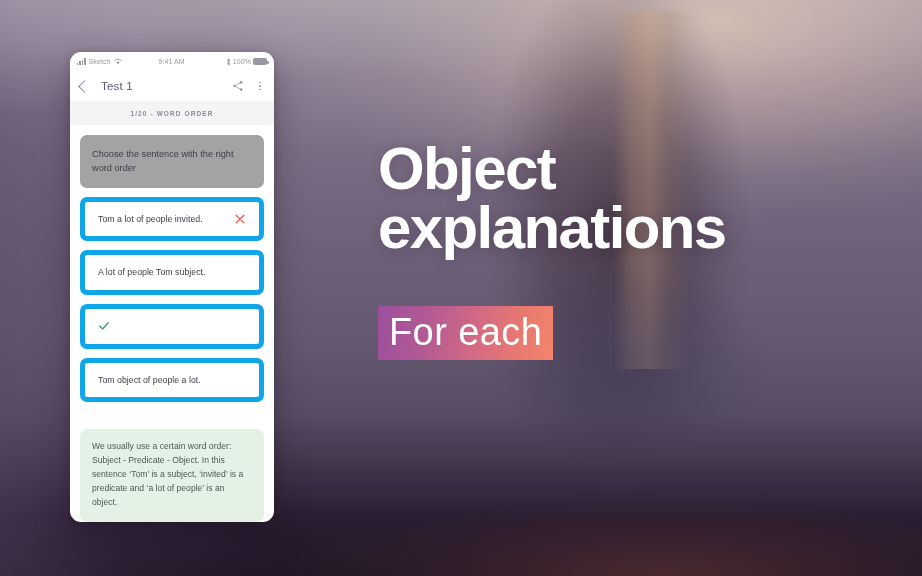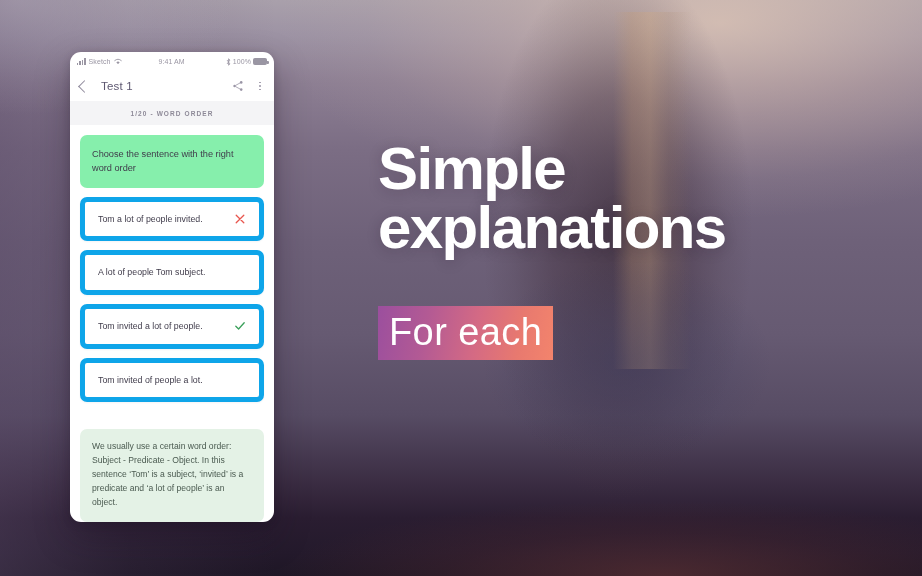--- a/index.html
+++ b/index.html
@@ -207,21 +207,21 @@
   .phone-body {
     flex: 1;
     padding: 10px 10px 0 10px;
     display: flex;
     flex-direction: column;
     gap: 9px;
     overflow: hidden;
   }
 
   .question-card {
-    background: #86efac;
+    background: #a3a3a3;
     border-radius: 7px;
     padding: 12px 12px;
     font-size: 9.2px;
     line-height: 1.55;
     color: #3f3b4a;
   }
 
   .option {
     background: #ffffff;
     border: 5px solid #0ea5e9;
@@ -368,40 +368,39 @@
         <svg class="mark" viewBox="0 0 12 12">
           <path d="M2.2 2.2 L9.8 9.8 M9.8 2.2 L2.2 9.8" stroke="#e8564e" stroke-width="1.3" stroke-linecap="round"></path>
         </svg>
       </div>
 
       <div class="option">
         <span class="option-text">A lot of people Tom subject.</span>
       </div>
 
       <div class="option">
-        <span class="option-text">Tom invited a lot of people.</span>
         <svg class="mark" viewBox="0 0 12 12">
           <path d="M1.8 6.2 L4.6 9 L10.2 2.8" stroke="#3aa05a" stroke-width="1.3" fill="none" stroke-linecap="round" stroke-linejoin="round"></path>
         </svg>
       </div>
 
       <div class="option">
-        <span class="option-text">Tom invited of people a lot.</span>
+        <span class="option-text">Tom object of people a lot.</span>
       </div>
 
       <div class="explanation">
         <span>We usually use a certain word order: Subject - Predicate - Object. In this sentence ‘Tom’ is a subject, ‘invited’ is a predicate and ‘a lot of people’ is an object.</span>
       </div>
 
     </div>
   </div>
 
   <div id="copy">
     <div class="headline">
-      <span class="hl-line">Simple</span>
+      <span class="hl-line">Object</span>
       <span class="hl-line">explanations</span>
     </div>
     <div class="sub-wrap">
       <span class="sub-line sub-line-1">For each</span>
     </div>
   </div>
 
 </div>
 
 </body></html>

